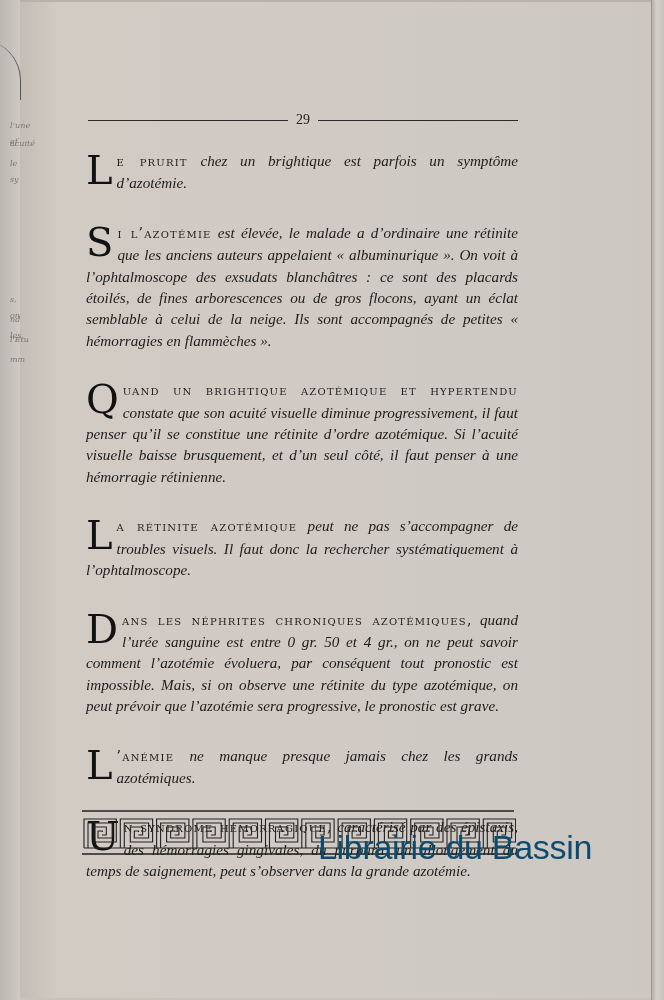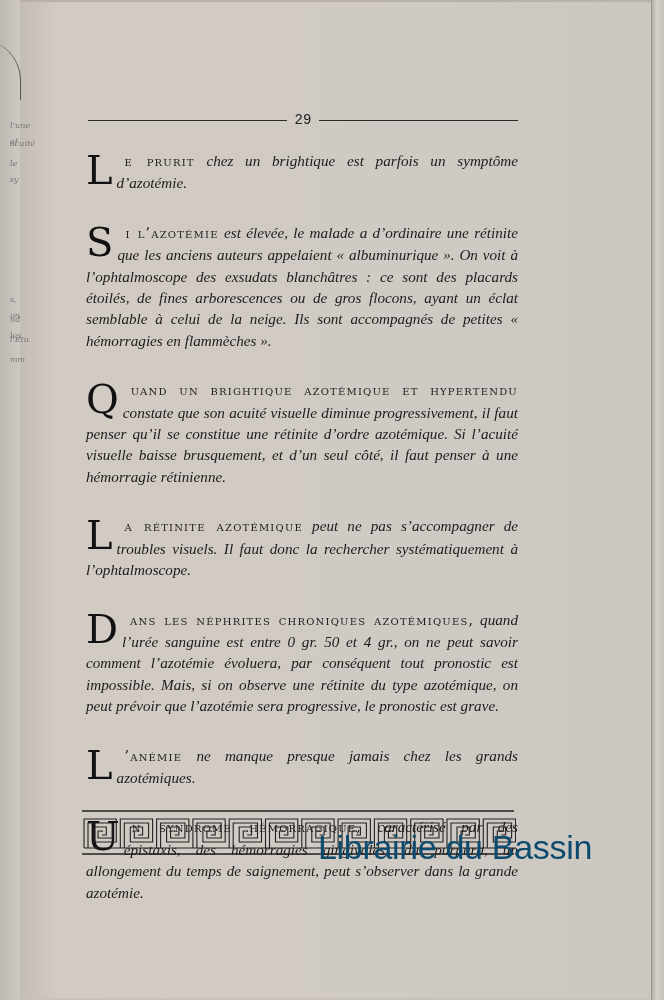--- a/index.html
+++ b/index.html
@@ -27,39 +27,39 @@
       border-left: 1px solid #9d968f;
     }
     .top-edge { position: absolute; left: 20px; top: 0; width: 632px; height: 3px; background: #b9b1aa; }
 
     .header {
       position: absolute; left: 88px; top: 110px; width: 430px; height: 20px;
       display: flex; align-items: center;
     }
     .header .rule { flex: 1; height: 1px; background: #2a2a2a; }
     .header .num {
-      font-family: Liberation Mono, monospace; font-size: 14px; color: #222;
+      font-family: Liberation Serif, serif; font-size: 14px; color: #222;
       padding: 0 8px; line-height: 20px;
     }
 
     .text {
       position: absolute; left: 86px; top: 150px; width: 432px;
       font-family: "Liberation Serif", serif; font-style: italic;
       font-size: 15.2px; line-height: 21.4px; color: #1c1c1c;
       text-align: justify;
     }
     .para { margin: 0 0 28px 0; position: relative; }
     .drop {
       float: left; font-family: "DejaVu Serif", serif; font-style: normal;
       font-size: 40px; line-height: 34px; height: 38px;
       margin: 3px 4px 0 0; color: #111; font-weight: normal;
     }
     .sc {
       font-style: normal; font-variant: small-caps; text-transform: lowercase;
-      letter-spacing: 1.2px; font-family: "DejaVu Serif", serif; font-size: 14px; margin-left: 8px;
+      letter-spacing: 1.2px; font-family: "DejaVu Serif", serif; font-size: 14px;
     }
 
     .meander {
       position: absolute; left: 80px; top: 808px; width: 436px; height: 50px;
     }
     .watermark {
       position: absolute; left: 318px; top: 828px;
       font-family: "Liberation Sans", sans-serif; font-size: 34px;
       color: #0c4a6e; white-space: nowrap; letter-spacing: -0.3px;
     }

